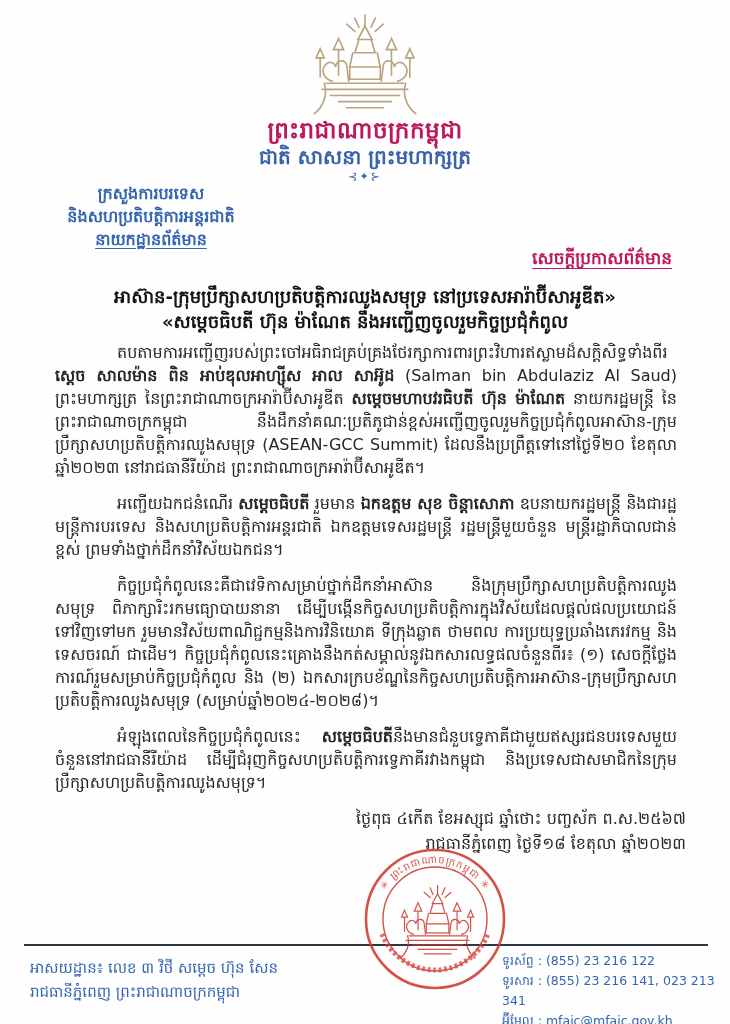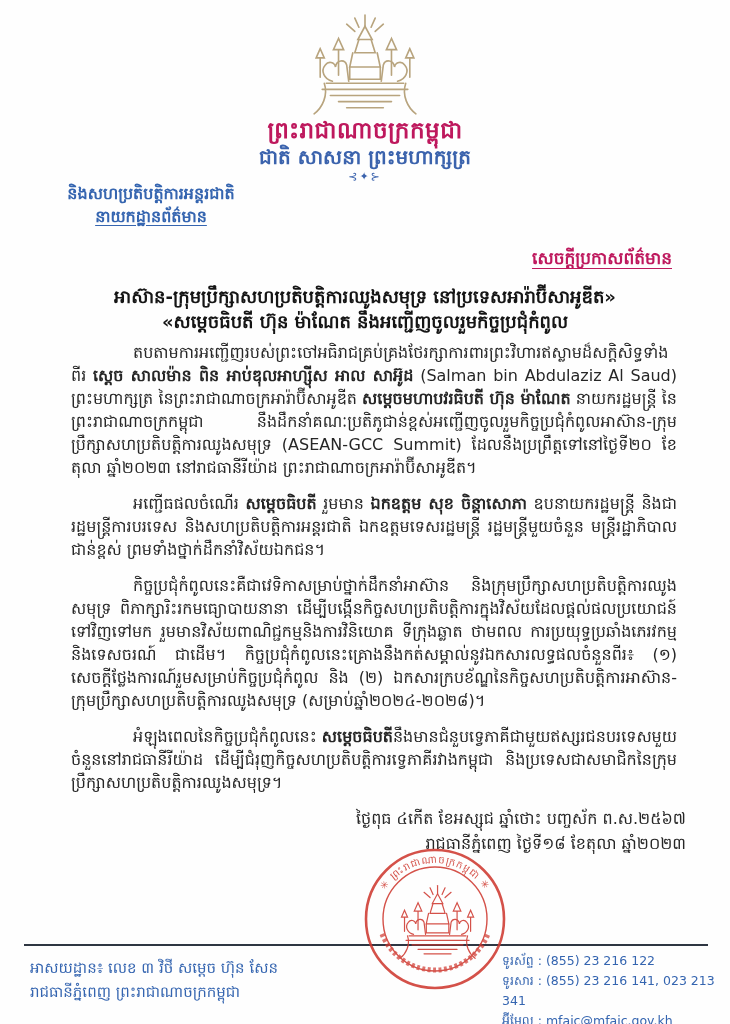--- a/index.html
+++ b/index.html
@@ -22,21 +22,21 @@
     color:#3565b0;font-weight:bold;font-size:16px;line-height:1.45;}
   .ministry .u{text-decoration:underline;text-underline-offset:3px;}
   
   .doctype{position:absolute;right:58px;top:247px;font-size:17px;font-weight:bold;
     color:#be185d;text-decoration:underline;text-underline-offset:4px;}
   
   .title{position:absolute;left:40px;top:284px;width:650px;text-align:center;
     font-size:18px;font-weight:bold;color:#151515;line-height:1.4;}
   
   .content{position:absolute;left:55px;top:341px;width:622px;}
-  .content p{margin:0 0 13px 16px;text-align:justify;text-indent:62px;
+  .content p{margin:0 0 13px 0;text-align:justify;text-indent:62px;
     font-size:16px;line-height:23px;color:#262626;}
   .b{font-weight:bold;}
   
   .dateline{position:absolute;right:44px;top:806px;text-align:right;
     font-size:16px;line-height:25px;color:#262626;}
   
   .stamp{position:absolute;left:362px;top:846px;width:146px;height:146px;
     color:#cf3a31;opacity:.88;z-index:3;}
   
   .footrule{position:absolute;left:24px;right:22px;top:944px;
@@ -92,34 +92,35 @@
   <div class="arms">
     <svg width="150" height="112" viewBox="0 0 140 110">
         <use href="#arms"></use>
       </svg>
   </div>
   <div class="kingdom">ព្រះរាជាណាចក្រកម្ពុជា</div>
   <div class="motto">ជាតិ សាសនា ព្រះមហាក្សត្រ</div>
   <div class="ornament">⊰✦⊱</div>
 
   <div class="ministry">
+    <div>ក្រសួងការបរទេស</div>
     <div>និងសហប្រតិបត្តិការអន្តរជាតិ</div>
     <div class="u">នាយកដ្ឋានព័ត៌មាន</div>
   </div>
 
   <div class="doctype">សេចក្ដីប្រកាសព័ត៌មាន</div>
 
   <div class="title">
     <div>អាស៊ាន-ក្រុមប្រឹក្សាសហប្រតិបត្តិការឈូងសមុទ្រ នៅប្រទេសអារ៉ាប៊ីសាអូឌីត»</div>
     <div>«សម្ដេចធិបតី ហ៊ុន ម៉ាណែត នឹងអញ្ជើញចូលរួមកិច្ចប្រជុំកំពូល</div>
   </div>
 
   <div class="content">
     <p><span>តបតាមការអញ្ជើញរបស់ព្រះចៅអធិរាជគ្រប់គ្រងថែរក្សាការពារព្រះវិហារឥស្លាមដ៏សក្ដិសិទ្ធទាំងពីរ </span><span class="b">ស្ដេច សាលម៉ាន ពិន អាប់ឌុលអាហ្ស៊ីស អាល សាអ៊ូដ</span><span> (Salman bin Abdulaziz Al Saud) ព្រះមហាក្សត្រ នៃព្រះរាជាណាចក្រអារ៉ាប៊ីសាអូឌីត </span><span class="b">សម្ដេចមហាបវរធិបតី ហ៊ុន ម៉ាណែត</span><span> នាយករដ្ឋមន្ត្រី នៃព្រះរាជាណាចក្រកម្ពុជា នឹងដឹកនាំគណៈប្រតិភូជាន់ខ្ពស់អញ្ជើញចូលរួមកិច្ចប្រជុំកំពូលអាស៊ាន-ក្រុមប្រឹក្សាសហប្រតិបត្តិការឈូងសមុទ្រ (ASEAN-GCC Summit) ដែលនឹងប្រព្រឹត្តទៅនៅថ្ងៃទី២០ ខែតុលា ឆ្នាំ២០២៣ នៅរាជធានីរីយ៉ាដ ព្រះរាជាណាចក្រអារ៉ាប៊ីសាអូឌីត។</span></p>
-    <p><span>អញ្ជើធផលចំណើរ </span><span class="b">សម្ដេចធិបតី</span><span> រួមមាន </span><span class="b">ឯកឧត្តម សុខ ចិន្តាសោភា</span><span> ឧបនាយករដ្ឋមន្ត្រី និងជារដ្ឋមន្ត្រីការបរទេស និងសហប្រតិបត្តិការអន្តរជាតិ ឯកឧត្តមទេសរដ្ឋមន្ត្រី រដ្ឋមន្ត្រីមួយចំនួន មន្ត្រីរដ្ឋាភិបាលជាន់ខ្ពស់ ព្រមទាំងថ្នាក់ដឹកនាំវិស័យឯកជន។</span></p>
+    <p><span>អញ្ជើយឯកជនំណើរ </span><span class="b">សម្ដេចធិបតី</span><span> រួមមាន </span><span class="b">ឯកឧត្តម សុខ ចិន្តាសោភា</span><span> ឧបនាយករដ្ឋមន្ត្រី និងជារដ្ឋមន្ត្រីការបរទេស និងសហប្រតិបត្តិការអន្តរជាតិ ឯកឧត្តមទេសរដ្ឋមន្ត្រី រដ្ឋមន្ត្រីមួយចំនួន មន្ត្រីរដ្ឋាភិបាលជាន់ខ្ពស់ ព្រមទាំងថ្នាក់ដឹកនាំវិស័យឯកជន។</span></p>
     <p><span>កិច្ចប្រជុំកំពូលនេះគឺជាវេទិកាសម្រាប់ថ្នាក់ដឹកនាំអាស៊ាន និងក្រុមប្រឹក្សាសហប្រតិបត្តិការឈូងសមុទ្រ ពិភាក្សារិះរកមធ្យោបាយនានា ដើម្បីបង្កើនកិច្ចសហប្រតិបត្តិការក្នុងវិស័យដែលផ្ដល់ផលប្រយោជន៍ទៅវិញទៅមក រួមមានវិស័យពាណិជ្ជកម្មនិងការវិនិយោគ ទីក្រុងឆ្លាត ថាមពល ការប្រយុទ្ធប្រឆាំងភេរវកម្ម និងទេសចរណ៍ ជាដើម។ កិច្ចប្រជុំកំពូលនេះគ្រោងនឹងកត់សម្គាល់នូវឯកសារលទ្ធផលចំនួនពីរ៖ (១) សេចក្ដីថ្លែងការណ៍រួមសម្រាប់កិច្ចប្រជុំកំពូល និង (២) ឯកសារក្របខ័ណ្ឌនៃកិច្ចសហប្រតិបត្តិការអាស៊ាន-ក្រុមប្រឹក្សាសហប្រតិបត្តិការឈូងសមុទ្រ (សម្រាប់ឆ្នាំ២០២៤-២០២៨)។</span></p>
     <p><span>អំឡុងពេលនៃកិច្ចប្រជុំកំពូលនេះ </span><span class="b">សម្ដេចធិបតី</span><span>នឹងមានជំនួបទ្វេភាគីជាមួយឥស្សរជនបរទេសមួយចំនួននៅរាជធានីរីយ៉ាដ ដើម្បីជំរុញកិច្ចសហប្រតិបត្តិការទ្វេភាគីរវាងកម្ពុជា និងប្រទេសជាសមាជិកនៃក្រុមប្រឹក្សាសហប្រតិបត្តិការឈូងសមុទ្រ។</span></p>
   </div>
 
   <div class="dateline">
     <div>ថ្ងៃពុធ ៤កើត ខែអស្សុជ ឆ្នាំថោះ បញ្ចស័ក ព.ស.២៥៦៧</div>
     <div>រាជធានីភ្នំពេញ ថ្ងៃទី១៨ ខែតុលា ឆ្នាំ២០២៣</div>
   </div>
 
   <div class="stamp">

